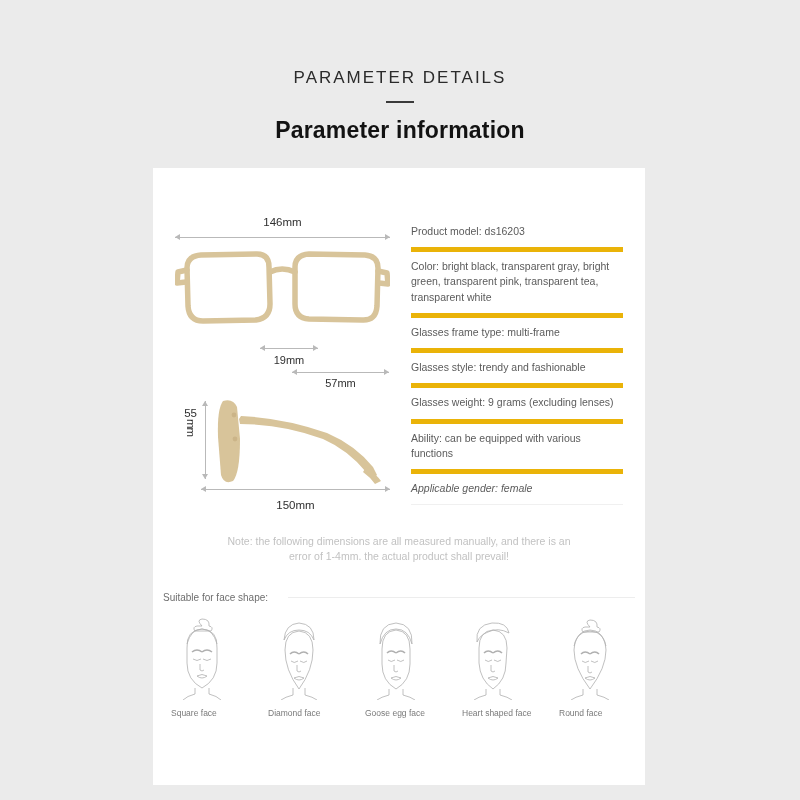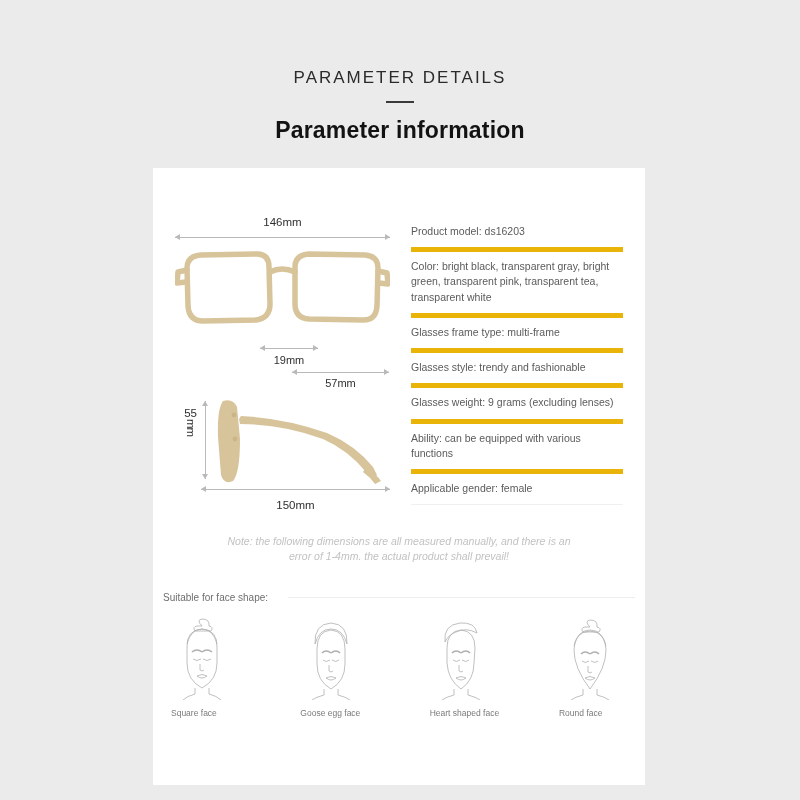--- a/index.html
+++ b/index.html
@@ -90,28 +90,28 @@
   .specs {
     position: absolute; left: 258px; top: 56px;
     width: 212px;
   }
   .spec-row {
     font-size: 10.5px; color: #5b5b5b; line-height: 1.45;
     padding: 7px 0 8px;
     border-bottom: 5px solid #eab308;
   }
   .spec-row:first-child { padding-top: 0; }
-  .spec-row.last { border-bottom: 1px solid #f0f0f0; }
+  .spec-row.last { border-bottom: 1px solid #f0f0f0; font-style: italic; }
 
   
   .note {
     position: absolute; left: 28px; top: 366px;
     width: 436px;
     text-align: center;
-    font-size: 10.5px; color: #c2c2c2; line-height: 1.45; font-style: italic;
+    font-size: 10.5px; color: #c2c2c2; line-height: 1.45;
   }
 
   
   .face-head {
     position: absolute; left: 10px; top: 424px;
     width: 472px;
     display: flex; align-items: center; gap: 20px;
   }
   .face-head .t { font-size: 10px; color: #6e6e6e; white-space: nowrap; }
   .face-head .ln { flex: 1; height: 1px; background: #ededed; }
@@ -244,20 +244,36 @@
             <path d="M32,41 Q36,44 40,41"></path>
             <path d="M29,46 L29,52 Q31,54 33,52"></path>
             <path d="M26,58 Q31,55 36,58 Q31,62 26,58 Z"></path>
             <path d="M24,70 L24,76 Q16,78 12,82 M38,70 L38,76 Q46,78 50,82"></path>
           </g>
         </svg>
         <div class="face-caption">Square face</div>
       </div>
 
 
+      <div class="face-item">
+        <svg width="62" height="82" viewBox="0 0 62 82">
+          <g fill="none" stroke="#b0b0b0" stroke-width="0.8">
+            <path d="M16,22 Q17,6 31,5 Q46,6 46,22 Q42,12 31,12 Q20,12 16,22 Z"></path>
+            <path d="M17,32 Q17,14 31,13 Q45,14 45,32 Q45,52 31,71 Q17,52 17,32 Z"></path>
+            <path d="M22,36 Q26,32 31,36" stroke-width="1.6"></path>
+            <path d="M31,36 Q36,32 40,36" stroke-width="1.6"></path>
+            <path d="M23,43 Q26,46 30,43"></path>
+            <path d="M32,43 Q36,46 39,43"></path>
+            <path d="M29,47 L29,53 Q31,55 33,53"></path>
+            <path d="M26,60 Q31,57 36,60 Q31,64 26,60 Z"></path>
+            <path d="M25,70 L25,77 Q17,79 13,82 M37,70 L37,77 Q45,79 49,82"></path>
+          </g>
+        </svg>
+        <div class="face-caption">Diamond face</div>
+      </div>
 
       <div class="face-item">
         <svg width="62" height="82" viewBox="0 0 62 82">
           <g fill="none" stroke="#b0b0b0" stroke-width="0.8">
             <path d="M15,26 Q14,6 31,5 Q48,6 47,26 Q43,11 31,11 Q19,11 15,26 Z"></path>
             <path d="M17,31 Q17,13 31,12 Q45,13 45,31 L45,46 Q45,63 31,71 Q17,63 17,46 Z"></path>
             <path d="M22,35 Q26,31 31,35" stroke-width="1.6"></path>
             <path d="M31,35 Q36,31 40,35" stroke-width="1.6"></path>
             <path d="M23,42 Q26,45 30,42"></path>
             <path d="M32,42 Q36,45 39,42"></path>

